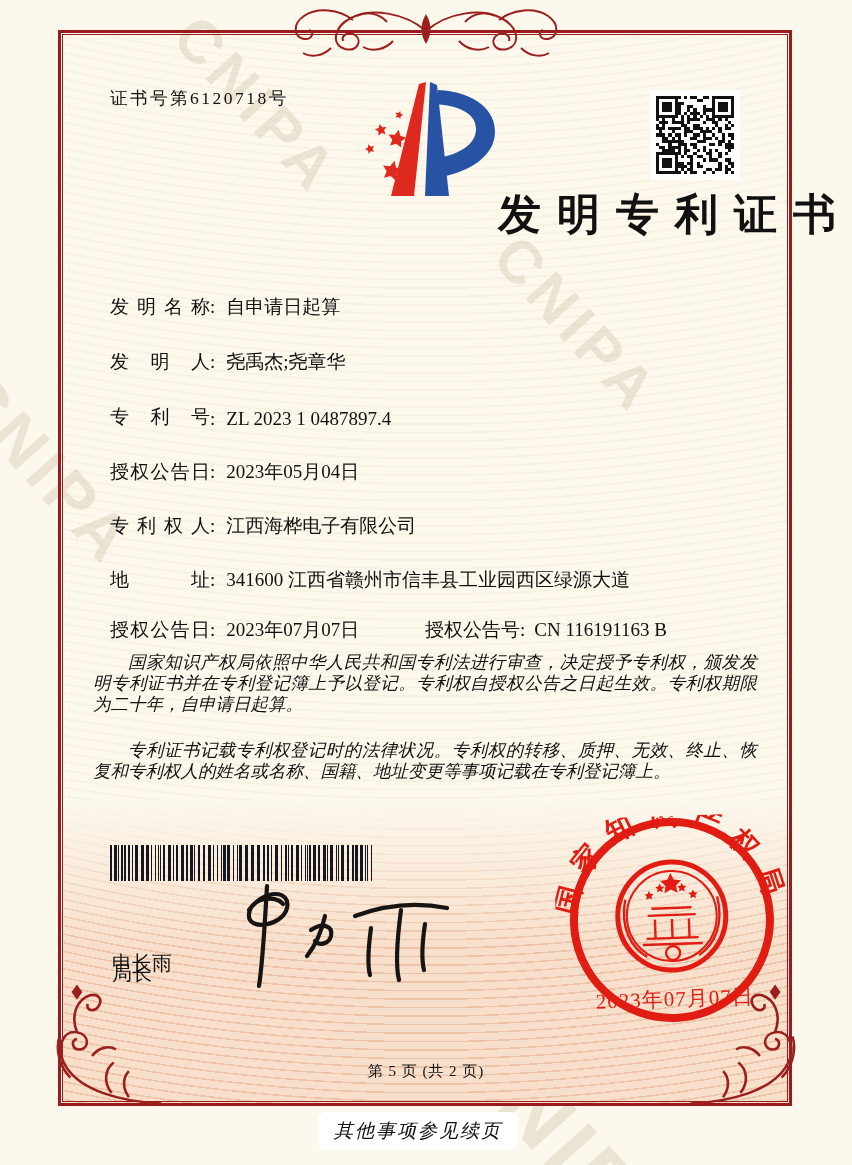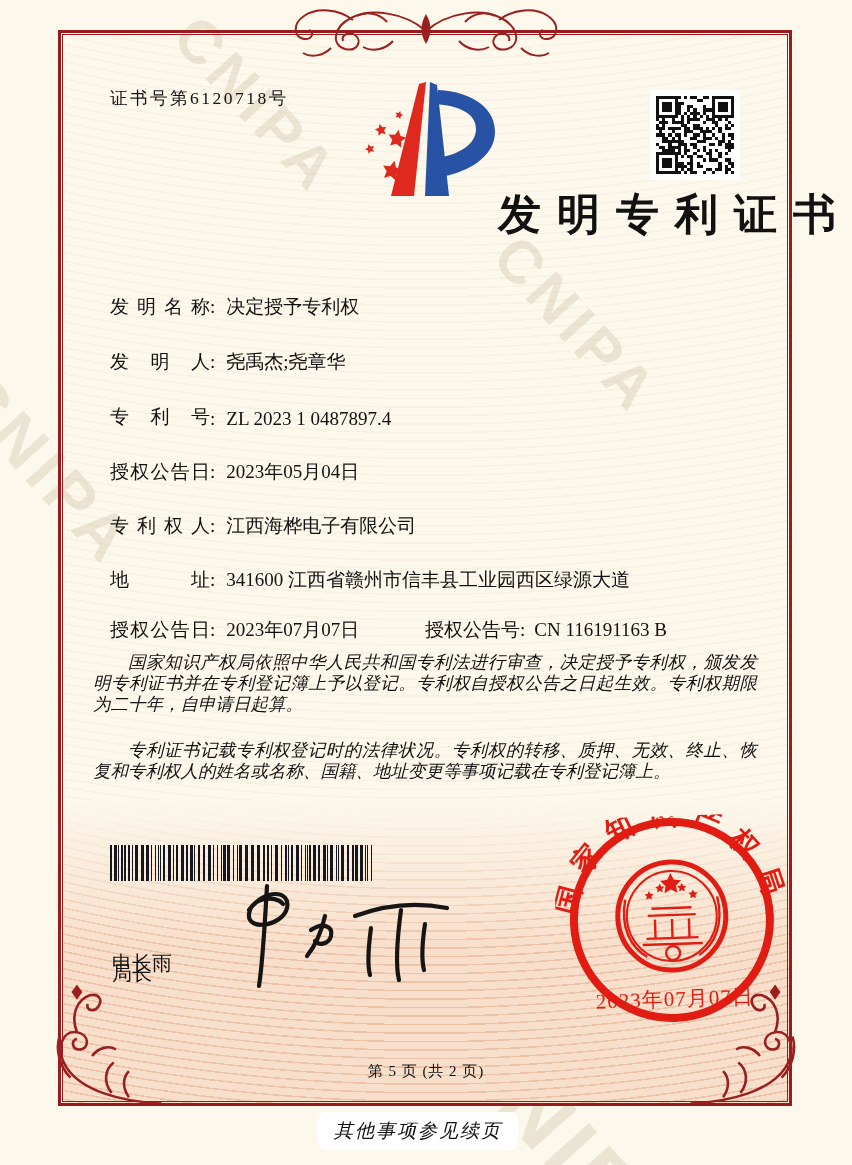--- a/index.html
+++ b/index.html
@@ -514,21 +514,21 @@
           <rect x="15" y="24" width="1" height="1" fill="#111"></rect>
           <rect x="18" y="24" width="1" height="1" fill="#111"></rect>
           <rect x="22" y="24" width="1" height="1" fill="#111"></rect>
           <rect x="24" y="24" width="1" height="1" fill="#111"></rect>
         </svg>
     </div>
 
     <div class="title">发明专利证书</div>
 
     <div class="frow" style="top:294px">
-      <span class="flabel">发明名称</span><span class="colon">:</span><span class="fvalue">决定授予专利权</span>
+      <span class="flabel">发明名称</span><span class="colon">:</span><span class="fvalue">自申请日起算</span>
     </div>
     <div class="frow" style="top:349px">
       <span class="flabel">发明人</span><span class="colon">:</span><span class="fvalue">尧禹杰;尧章华</span>
     </div>
     <div class="frow" style="top:404px">
       <span class="flabel">专利号</span><span class="colon">:</span><span class="fvalue">ZL 2023 1 0487897.4</span>
     </div>
     <div class="frow" style="top:459px">
       <span class="flabel">授权公告日</span><span class="colon">:</span><span class="fvalue">2023年05月04日</span>
     </div>

